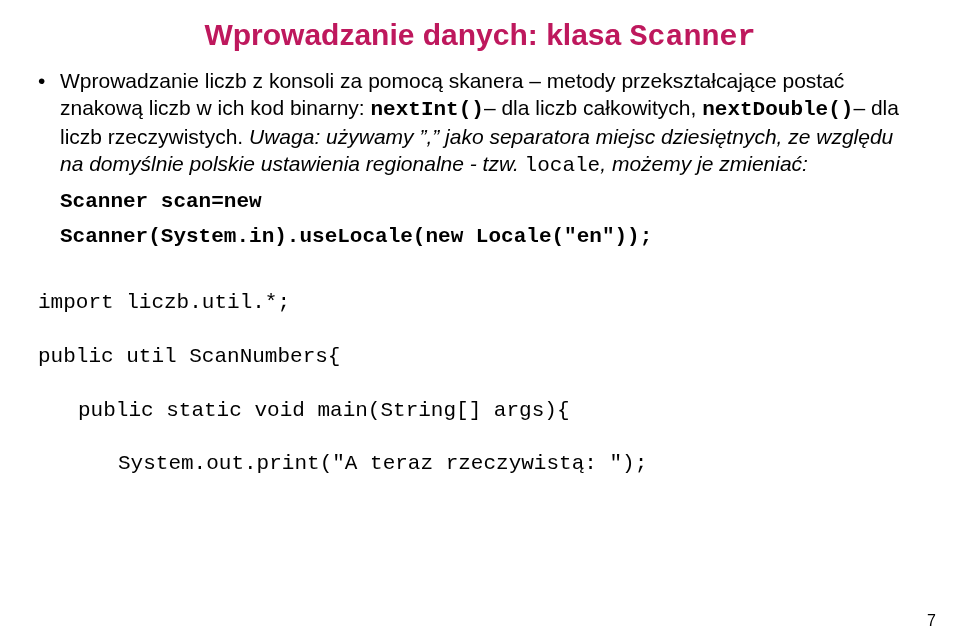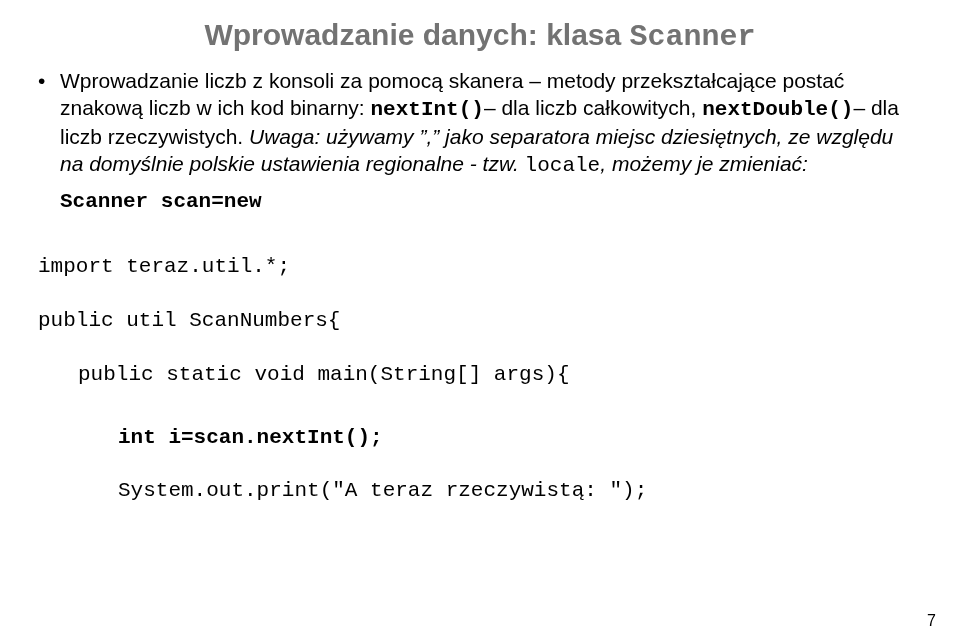--- a/index.html
+++ b/index.html
@@ -8,21 +8,21 @@
     height: 640px;
     background: #fff;
     font-family: Arial, Helvetica, sans-serif;
     position: relative;
     padding: 18px 38px 0 38px;
   }
   .title {
     text-align: center;
     font-size: 30px;
     font-weight: bold;
-    color: #737373;
+    color: #be185d;
     margin-bottom: 14px;
   }
   .title .mono {
     font-family: "Courier New", Courier, monospace;
     font-weight: bold;
   }
   .body-text {
     font-size: 21px;
     color: #000;
     line-height: 1.28;
@@ -64,29 +64,29 @@
 <div class="title">
   <span>Wprowadzanie danych: klasa </span><span class="mono">Scanner</span>
 </div>
 
 <div class="body-text">
   <div class="bullet-row">
     <div class="bullet-dot">•</div>
     <div class="bullet-content">
       <span>Wprowadzanie liczb z konsoli za pomocą skanera – metody przekształcające postać znakową liczb w ich kod binarny: </span><span class="mono bold">nextInt()</span><span>– dla liczb całkowitych, </span><span class="mono bold">nextDouble()</span><span>– dla liczb rzeczywistych. </span><i><span>Uwaga: używamy ”,” jako separatora miejsc dziesiętnych, ze względu na domyślnie polskie ustawienia regionalne - tzw. </span></i><span class="mono">locale</span><i><span>, możemy je zmieniać:</span></i>
       <div class="mono bold">Scanner scan=new</div>
+      <div class="mono bold">Scanner(System.in).useLocale(new Locale(″en″));</div>
     </div>
   </div>
 </div>
 
 <div class="code-block">
-<div>import teraz.util.*;</div>
+<div>import liczb.util.*;</div>
 <div>public util ScanNumbers{</div>
 <div class="code-indent1">public static void main(String[] args){</div>
-<div class="code-indent2 bold">int i=scan.nextInt();</div>
 <div class="code-indent2">System.out.print(″A teraz rzeczywistą: ″);</div>
 
 
 
 
 </div>
 
 <div class="page-num">7</div>
 
 </body></html>

